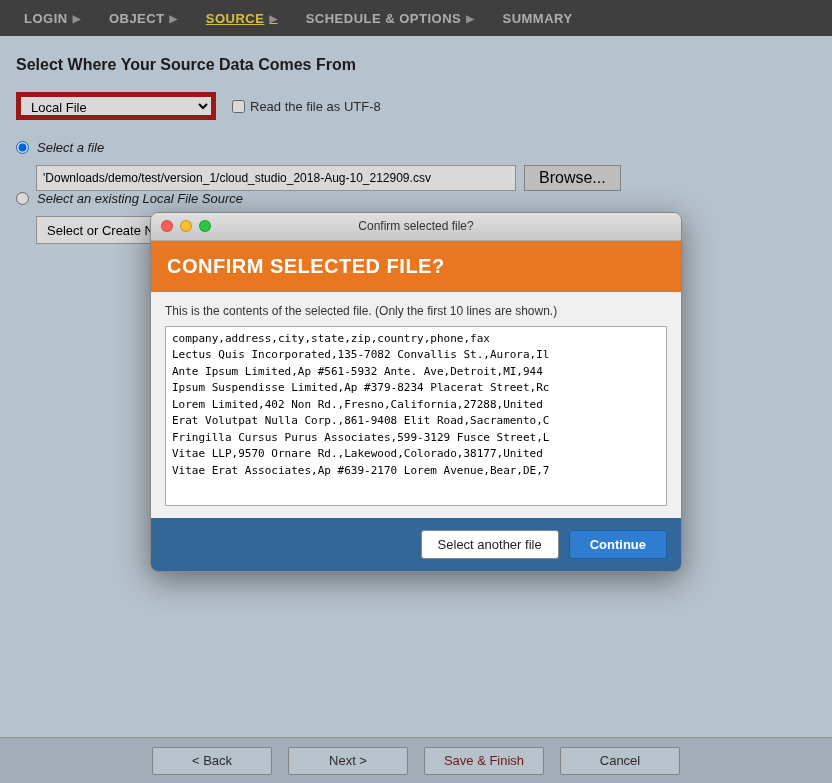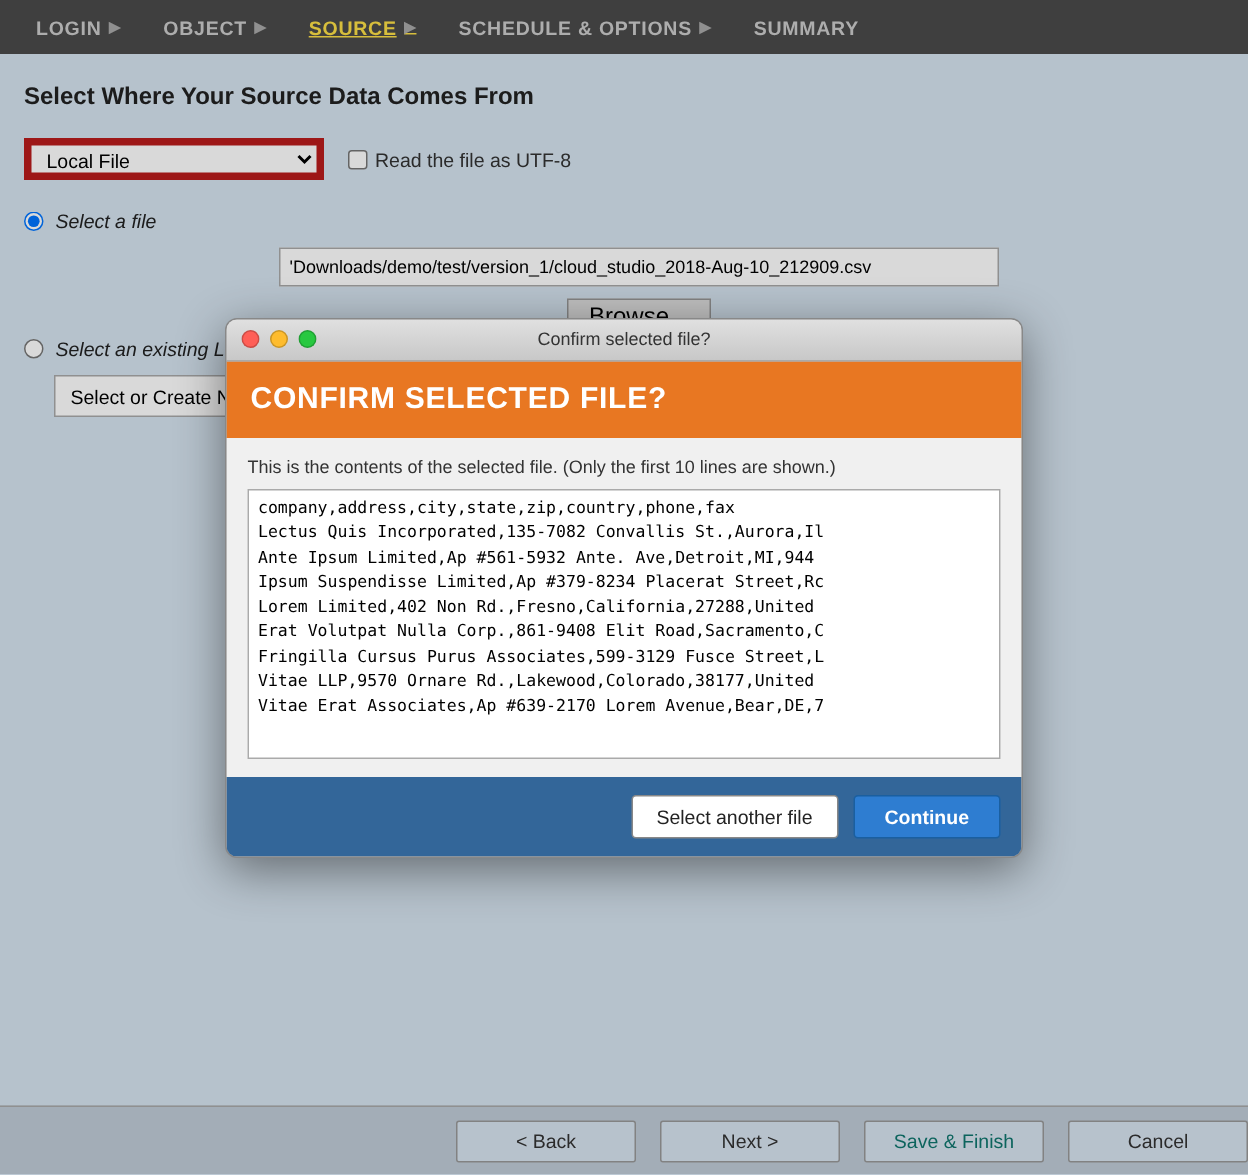--- a/index.html
+++ b/index.html
@@ -106,21 +106,20 @@
       font-size: 13px;
       color: #222;
       font-style: italic;
     }
     .file-input-row {
       display: flex;
       align-items: center;
       gap: 8px;
       margin-left: 20px;
       margin-bottom: 0;
-      flex-direction: column;
     }
     .file-path-input {
       width: 480px;
       height: 26px;
       border: 1px solid #aaa;
       background: #fff;
       padding: 2px 6px;
       font-size: 12px;
     }
     .browse-btn {
@@ -273,35 +272,35 @@
     .bottom-nav {
       position: absolute;
       bottom: 0;
       left: 0;
       right: 0;
       height: 46px;
       background: #c0ccd8;
       border-top: 1px solid #aaa;
       display: flex;
       align-items: center;
-      justify-content: flex-end;
+      justify-content: center;
       gap: 16px;
     }
     .bottom-btn {
       width: 120px;
       height: 28px;
       background: #d8e4f0;
       border: 1px solid #999;
       font-size: 13px;
       cursor: pointer;
       border-radius: 2px;
       color: #333;
     }
     .bottom-btn.disabled {
-      color: #0f766e;
+      color: #7f1d1d;
       cursor: default;
     }
   </style>
 </head>
 <body>
 
 <nav class="top-nav">
   <div class="nav-item">
     <span>LOGIN</span>
   </div>

